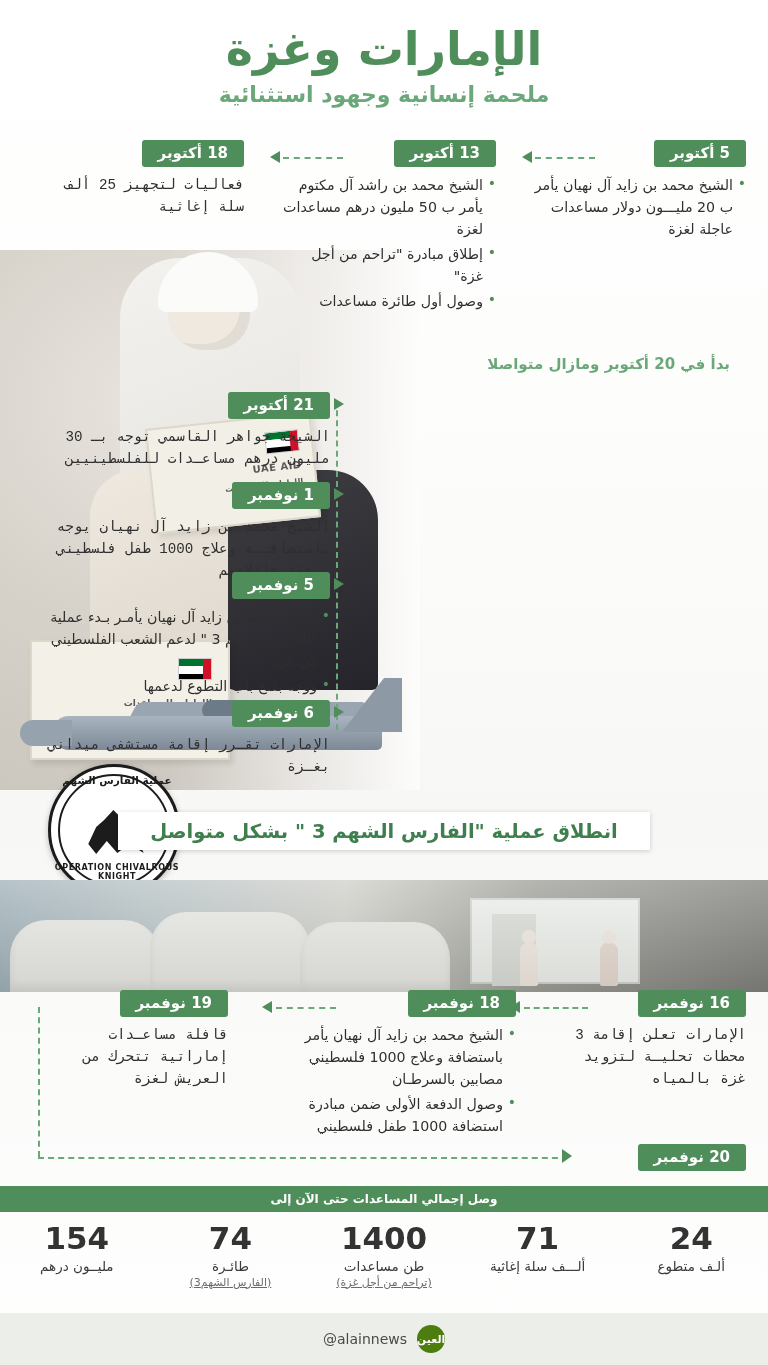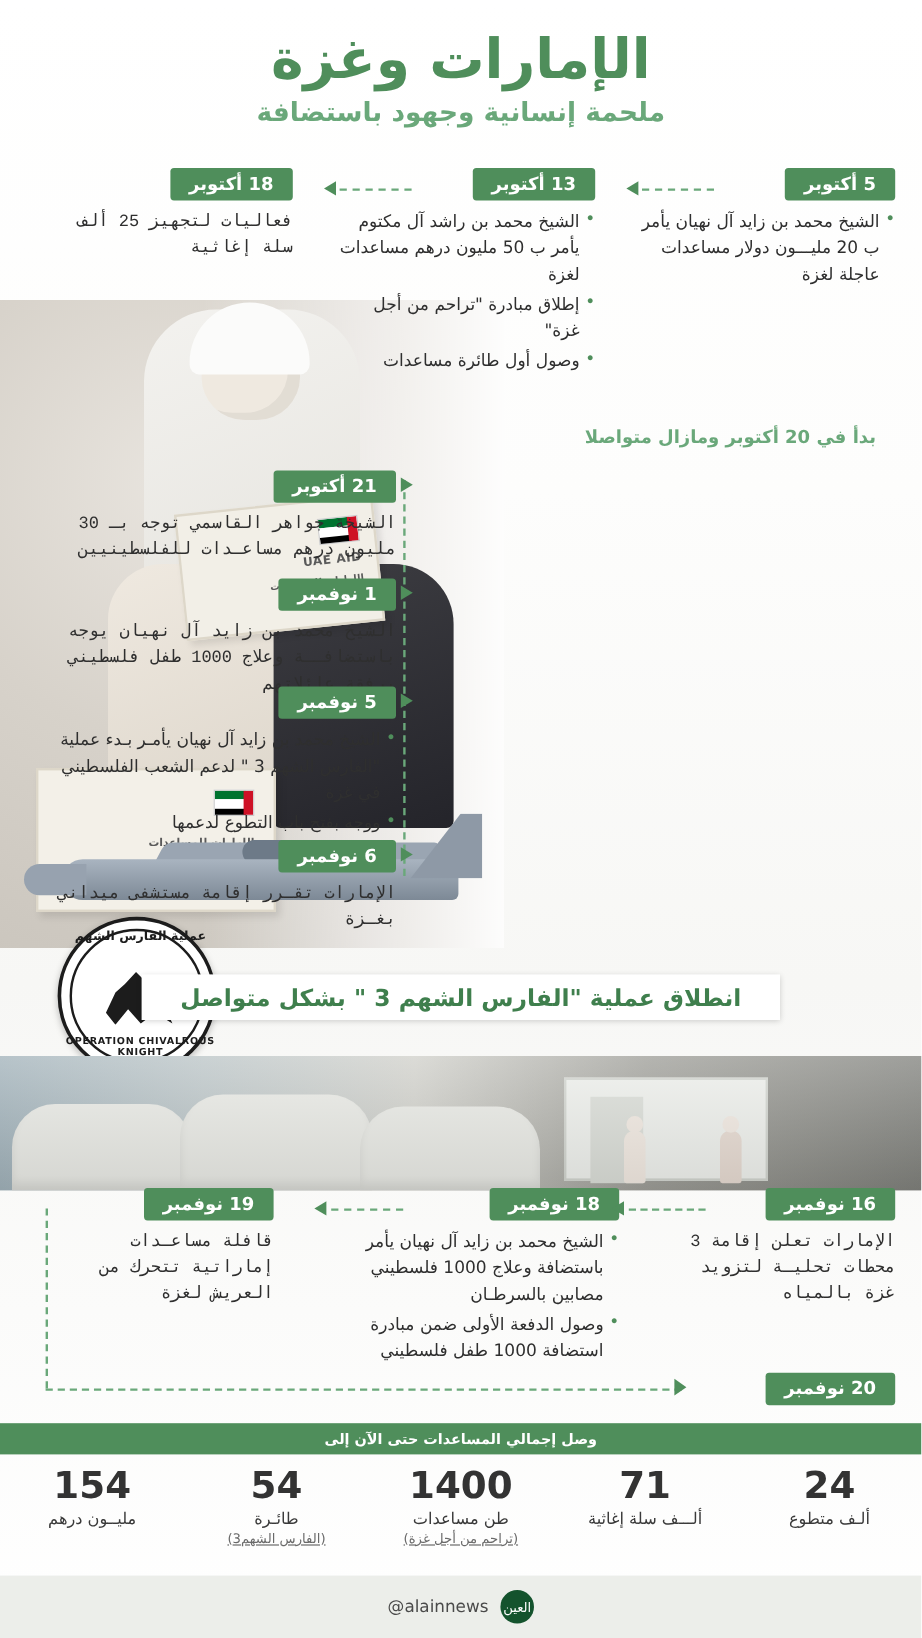--- a/index.html
+++ b/index.html
@@ -182,34 +182,34 @@
   .stat{ text-align:center; width:150px; }
   .stat .num{ font-size:31px; font-weight:bold; color:#333; line-height:1.05;}
   .stat .lbl{ font-size:13.5px; color:#3a3a3a; line-height:1.35; margin-top:2px;}
   .stat .sub{ font-size:11px; color:#6a6a6a; margin-top:1px;text-decoration:underline;}
 
   .footer{
     position:absolute; bottom:0; left:0; width:768px; height:52px;
     background:#eceeea; display:flex; align-items:center; justify-content:center; gap:10px;
   }
   .logo-circ{
-    width:28px; height:28px; border-radius:50%; background:#14532d;
+    width:28px; height:28px; border-radius:50%; background:#4d7c0f;
     display:flex; align-items:center; justify-content:center;
-    color:#fff; font-size:11px; font-weight:normal;
+    color:#fff; font-size:11px; font-weight:bold;
   }
   .handle{ font-size:14px; color:#4a4a4a; direction:ltr;}
 </style>
 </head>
 <body>
 
 <div class="page">
 
   <div class="header">
     <div class="title">الإمارات وغزة</div>
-    <div class="subtitle">ملحمة إنسانية وجهود باستضافة</div>
+    <div class="subtitle">ملحمة إنسانية وجهود استثنائية</div>
   </div>
 
   <div class="photo-band"></div>
   <div class="fig-a"></div>
   <div class="fig-head"></div>
   <div class="fig-kaffiyeh"></div>
   <div class="fig-b"></div>
   <div class="fig-c"></div>
 
   <div class="box1">
@@ -353,21 +353,21 @@
 
   <div class="green-strip">وصل إجمالي المساعدات حتى الآن إلى</div>
 
   <div class="stats">
     <div class="stat">
       <div class="num">154</div>
       <div class="lbl">مليــون درهم</div>
       <div class="sub"></div>
     </div>
     <div class="stat">
-      <div class="num">54</div>
+      <div class="num">74</div>
       <div class="lbl">طائـرة</div>
       <div class="sub">(الفارس الشهم3)</div>
     </div>
     <div class="stat">
       <div class="num">1400</div>
       <div class="lbl">طن مساعدات</div>
       <div class="sub">(تراحم من أجل غزة)</div>
     </div>
     <div class="stat">
       <div class="num">71</div>

